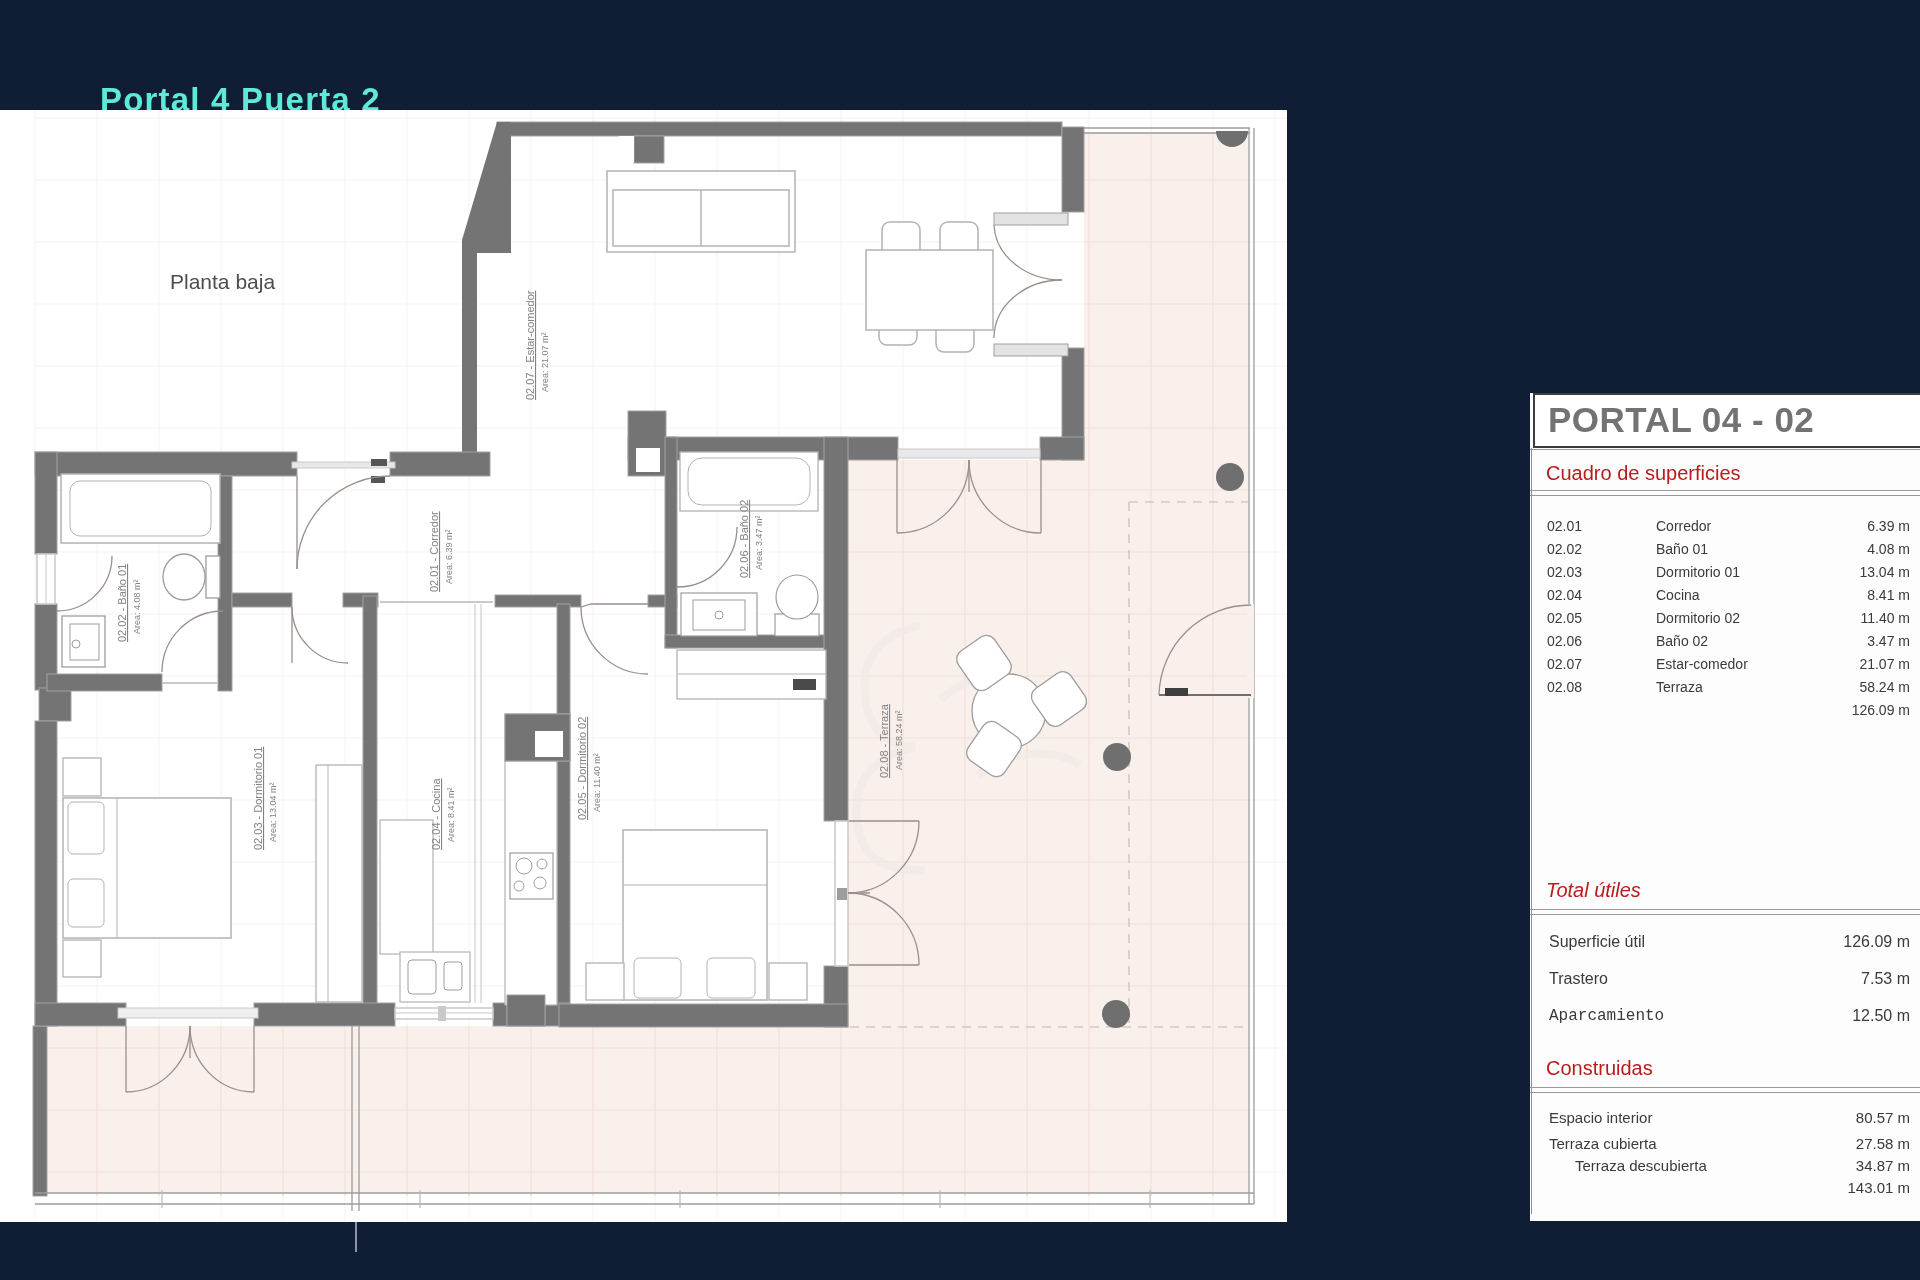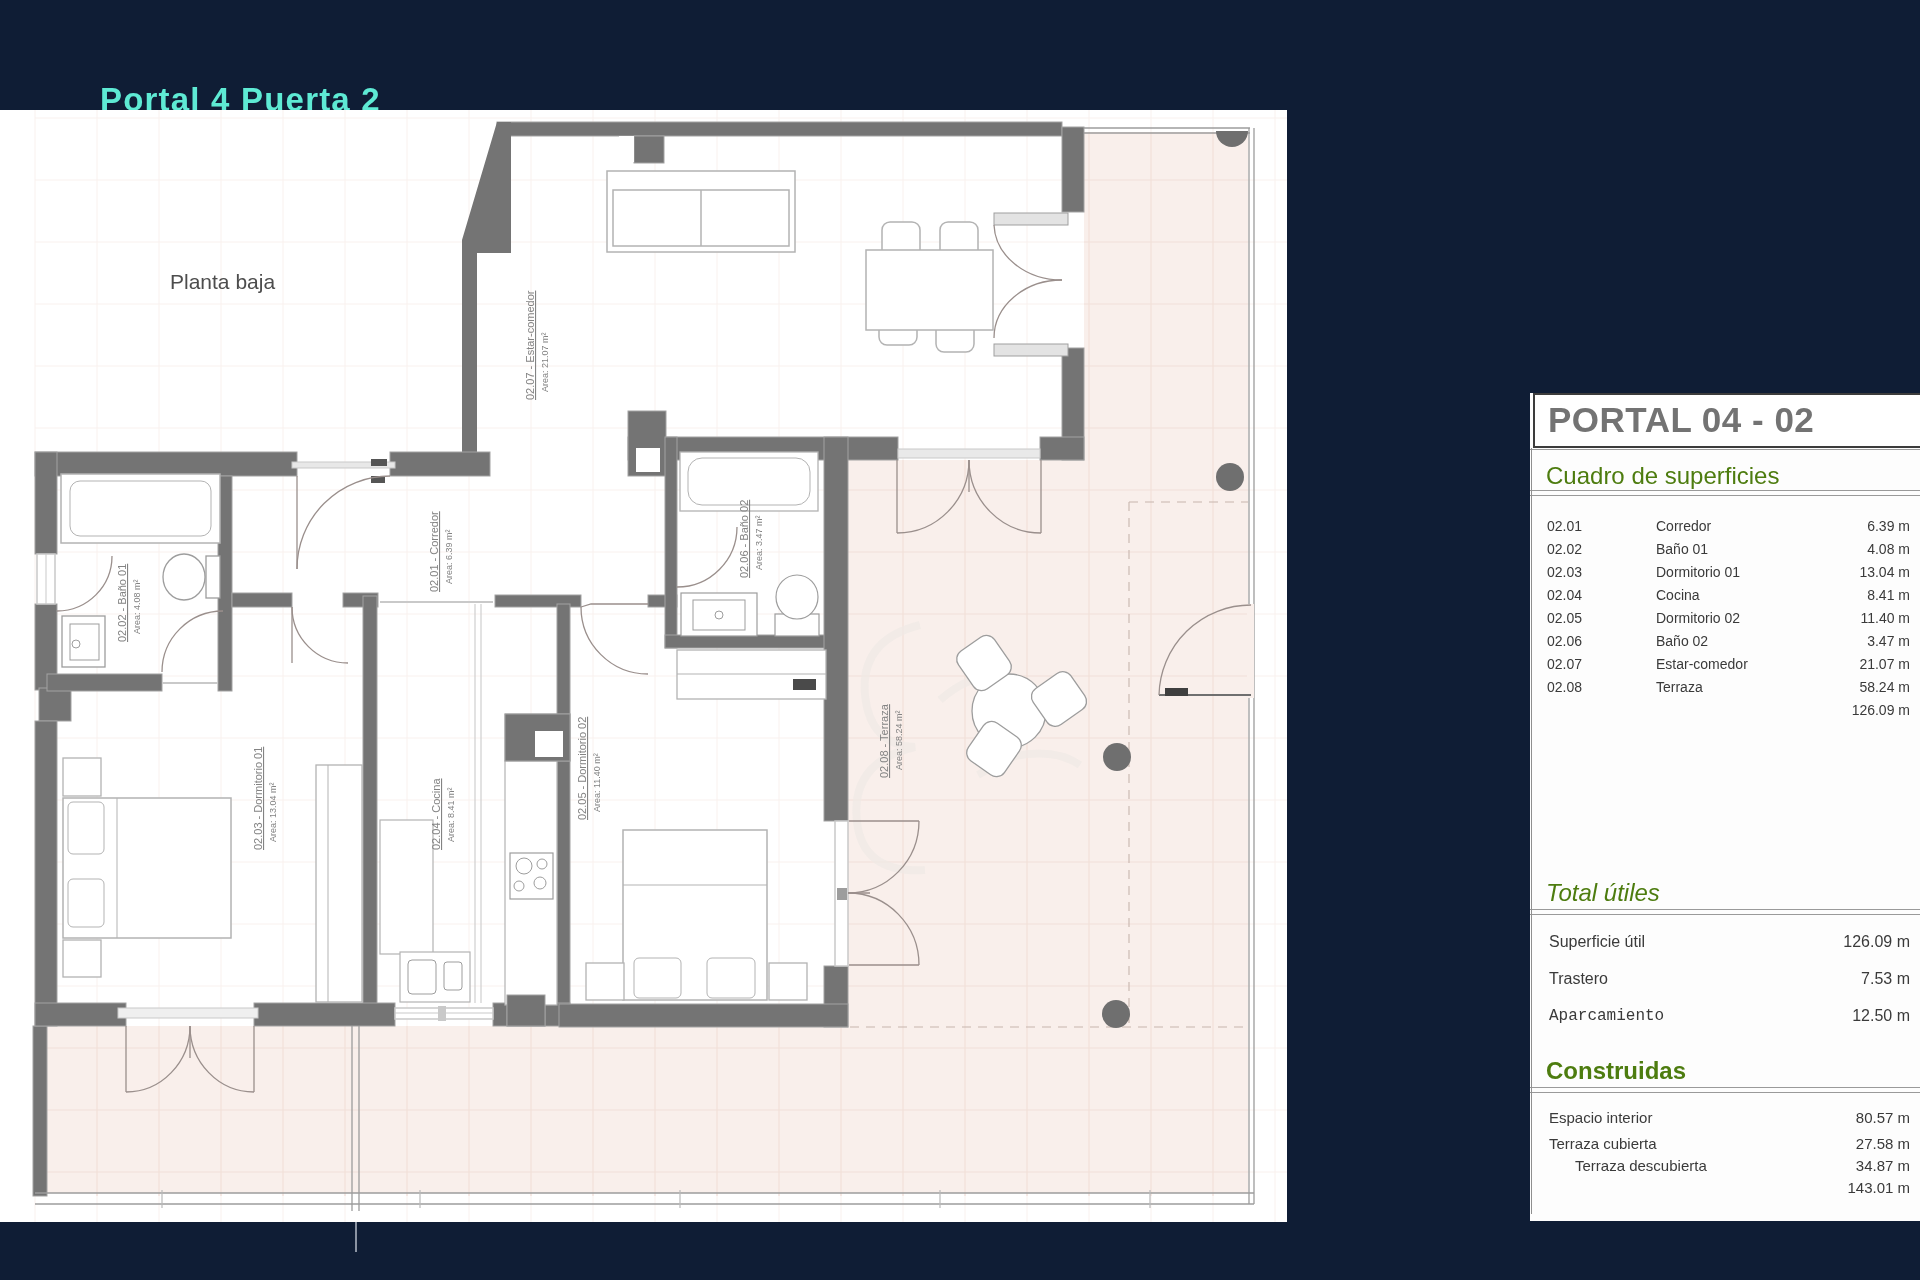--- a/index.html
+++ b/index.html
@@ -4,21 +4,21 @@
 <style>
   html,body{margin:0;padding:0;}
   body{width:1920px;height:1280px;background:#0f1d35;position:relative;overflow:hidden;
        font-family:"Liberation Sans", sans-serif;}
   .hdr{position:absolute;left:100px;top:40px;font-size:33px;font-weight:bold;
        color:#5eead4;letter-spacing:1.2px;margin-top:41px;}
   .panel{position:absolute;left:1530px;top:393px;width:390px;height:828px;background:#fdfdfd;}
   .pline{position:absolute;left:0;width:400px;height:1px;background:#9a9a9a;}
   .tbox{position:absolute;left:3px;top:0;width:420px;height:51px;border:2px solid #3c3c3c;background:#fff;}
   .tbox span{position:absolute;left:13px;top:5px;font-size:35px;font-weight:bold;color:#737373;letter-spacing:0.5px;}
-  .h2{position:absolute;left:16px;font-size:24px;color:#4d7c0f;}
+  .h2{position:absolute;left:16px;font-size:20px;color:#b91c1c;}
   .row{position:absolute;left:0;width:390px;font-size:14px;color:#3a3a3a;}
   .c1{position:absolute;left:17px;}
   .c2{position:absolute;left:126px;}
   .cv{position:absolute;right:10px;}
   .row2{position:absolute;left:0;width:390px;font-size:16px;color:#3a3a3a;}
   .row3{position:absolute;left:0;width:390px;font-size:15px;color:#3a3a3a;}
 </style>
 </head>
 <body>
 
@@ -378,21 +378,21 @@
     </div>
   <div class="row2" style="top:577px;">
       <span class="c1" style="left:19px;">Trastero</span>
       <span class="cv">7.53 m</span>
     </div>
   <div class="row2" style="top:614px;">
       <span class="c1" style="left:19px;font-family:Liberation Mono, monospace;">Aparcamiento</span>
       <span class="cv">12.50 m</span>
     </div>
 
-  <div class="h2" style="top:664px;font-weight:bold;">Construidas</div>
+  <div class="h2" style="top:664px;">Construidas</div>
   <div class="pline" style="top:694px;"></div>
   <div class="pline" style="top:699px;"></div>
   <div class="row3" style="top:716px;">
       <span class="c1" style="left:19px;">Espacio interior</span>
       <span class="cv">80.57 m</span>
     </div>
   <div class="row3" style="top:742px;">
       <span class="c1" style="left:19px;">Terraza cubierta</span>
       <span class="cv">27.58 m</span>
     </div>

